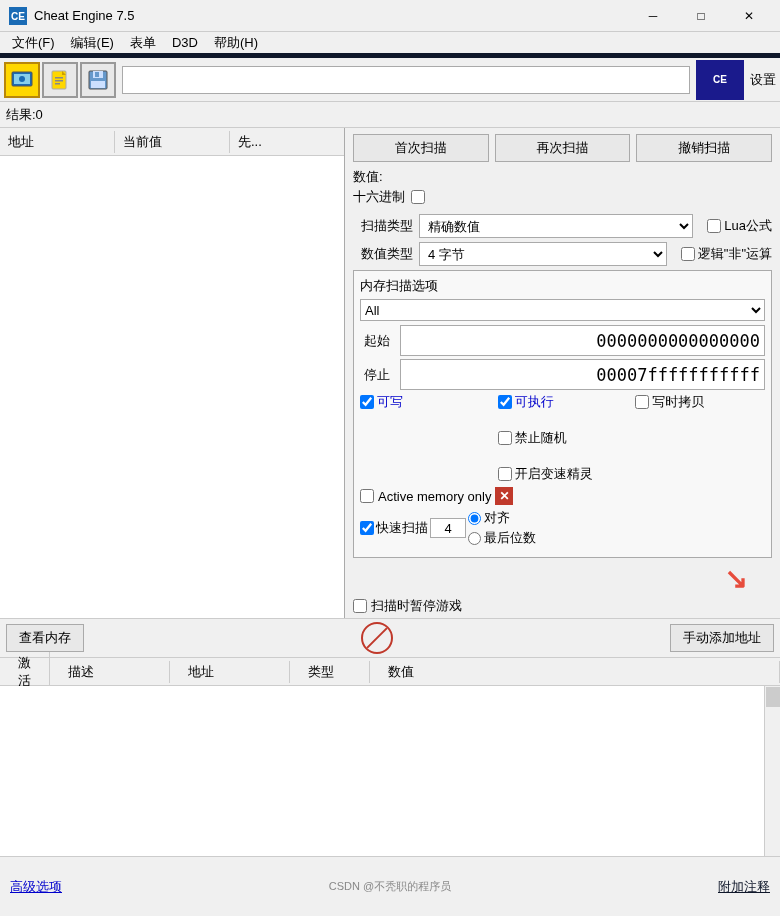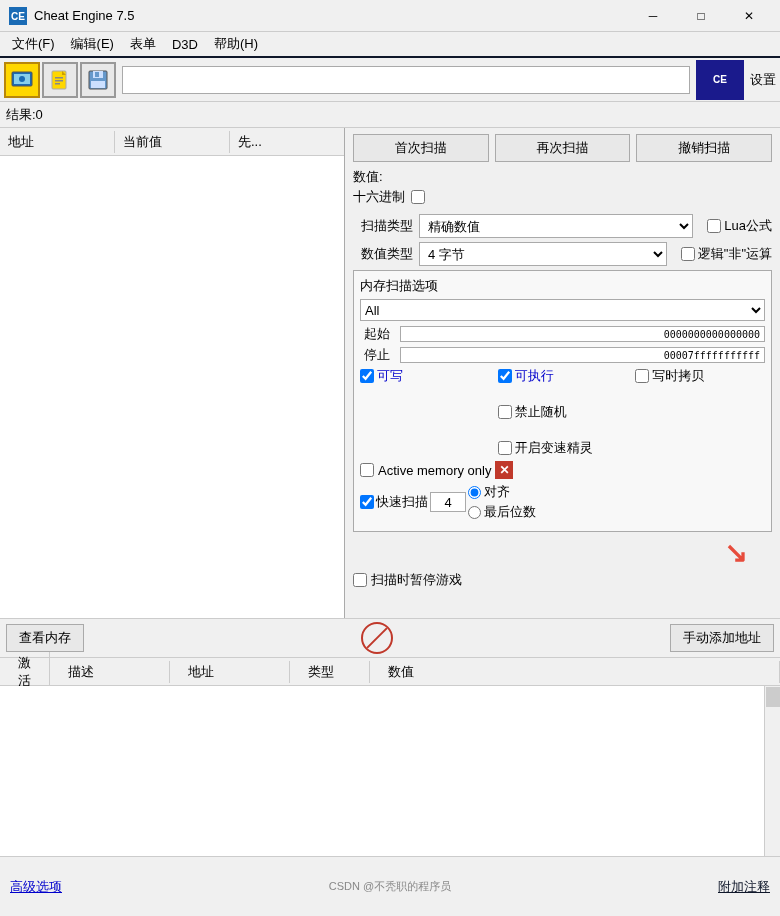--- a/index.html
+++ b/index.html
@@ -43,21 +43,21 @@
       display: flex; align-items: center; justify-content: center;
     }
 
     
     .menubar {
       height: 26px;
       display: flex;
       align-items: center;
       padding: 0 4px;
       background: #f0f0f0;
-      border-bottom: 2px solid #0f172a;
+      border-bottom: 5px solid #0f172a;
     }
     .menu-item {
       padding: 2px 8px;
       cursor: pointer;
       font-size: 13px;
     }
 
     
     .toolbar {
       height: 44px;
@@ -209,24 +209,24 @@
       margin-bottom: 3px;
       gap: 10px;
     }
     .mem-label {
       width: 30px;
       font-size: 13px;
       text-align: right;
     }
     .mem-input {
       flex: 1;
-      height: 16px;
-      border: 1px solid #aaa;
-      background: white;
-      font-size: 10px;
+      height: 31px;
+      border: 1px solid #aaa;
+      background: white;
+      font-size: 17px;
       font-family: monospace;
       padding: 0 4px;
       text-align: right;
     }
     .mem-dropdown {
       width: 100%;
       height: 22px;
       border: 1px solid #aaa;
       background: white;
       font-size: 13px;

